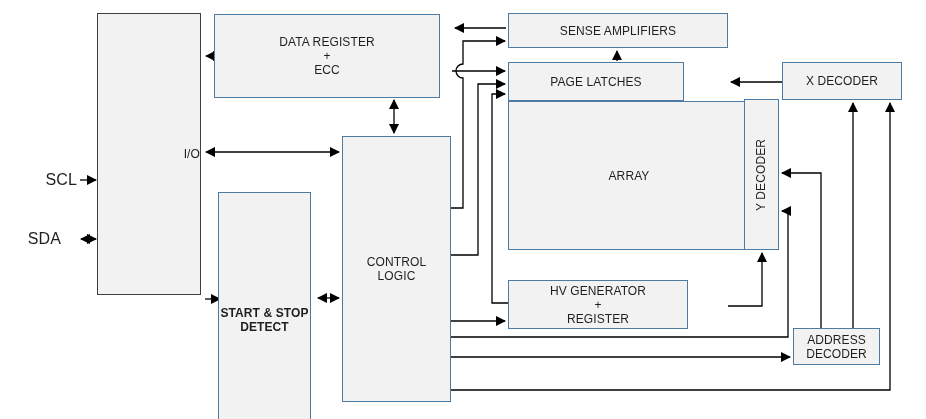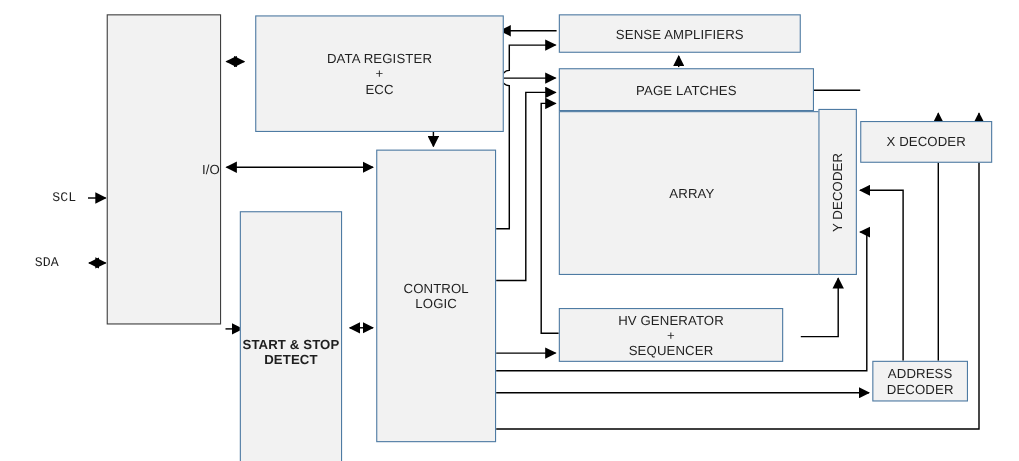--- a/index.html
+++ b/index.html
@@ -14,22 +14,22 @@
     background:var(--block-fill,#f2f2f2);
     border:1.5px solid var(--block-border,#4e7ba3);
     display:flex;flex-direction:column;align-items:center;justify-content:center;
     text-align:center;font-size:12px;line-height:14px;
     color:var(--text,#1f1f1f);letter-spacing:.1px;
   }
   .block.dark{border-color:var(--io-border,#3f3f3f);}
   .block.vertical span{transform:rotate(-90deg);white-space:nowrap;}
   .block sup{font-size:8px;line-height:0;vertical-align:super;}
   .sig{
-    position:absolute;font-size:12px;line-height:14px;color:var(--text,#1f1f1f);
-    text-align:center;letter-spacing:.1px;font-family:Liberation Mono, monospace;
+    position:absolute;font-size:16px;line-height:14px;color:var(--text,#1f1f1f);
+    text-align:right;letter-spacing:.1px;
   }
 </style>
 </head>
 <body>
 
 <div class="canvas">
 
   <svg class="wires" viewBox="0 0 926 419" xmlns="http://www.w3.org/2000/svg">
     <defs>
       <marker id="ah" viewBox="0 0 10 10" refX="9" refY="5" markerWidth="8" markerHeight="8" orient="auto-start-reverse">
@@ -64,56 +64,56 @@
     <span>SCL</span>
   </div>
   <div class="sig" style="left:24px;top:232px;width:37px;">
     <span>SDA</span>
   </div>
 
   <div class="block dark" style="left:97px;top:13px;width:104px;height:282px;align-items:flex-end;">
     <span>I/O</span>
   </div>
 
-  <div class="block" style="left:232px;top:14px;width:226px;height:106px;">
+  <div class="block" style="left:214px;top:14px;width:226px;height:84px;">
     <span>DATA REGISTER</span>
     <span>+</span>
     <span>ECC</span>
   </div>
 
   <div class="block" style="left:218px;top:192px;width:93px;height:256px;font-weight:bold;">
     <span>START &amp; STOP</span>
     <span>DETECT</span>
   </div>
 
   <div class="block" style="left:342px;top:136px;width:109px;height:266px;">
     <span>CONTROL</span>
     <span>LOGIC</span>
   </div>
 
   <div class="block" style="left:508px;top:13px;width:220px;height:35px;">
     <span>SENSE AMPLIFIERS</span>
   </div>
 
-  <div class="block" style="left:508px;top:62px;width:232px;height:39px;">
+  <div class="block" style="left:508px;top:62px;width:176px;height:39px;">
     <span>PAGE LATCHES</span>
   </div>
 
   <div class="block" style="left:508px;top:101px;width:242px;height:149px;">
     <span>ARRAY</span>
   </div>
 
 
-  <div class="block" style="left:508px;top:280px;width:204px;height:49px;justify-content:center;">
+  <div class="block" style="left:508px;top:280px;width:180px;height:49px;justify-content:center;">
     <span>HV GENERATOR</span>
     <span>+</span>
-    <span>SEQUENCER</span>
+    <span>REGISTER</span>
   </div>
 
-  <div class="block" style="left:782px;top:62px;width:120px;height:38px;margin-top:48px;">
+  <div class="block" style="left:782px;top:62px;width:120px;height:38px;">
     <span>X DECODER</span>
   </div>
 
   <div class="block vertical" style="left:744px;top:99px;width:35px;height:151px;">
     <span>Y DECODER</span>
   </div>
 
   <div class="block" style="left:793px;top:328px;width:87px;height:37px;">
     <span>ADDRESS</span>
     <span>DECODER</span>

